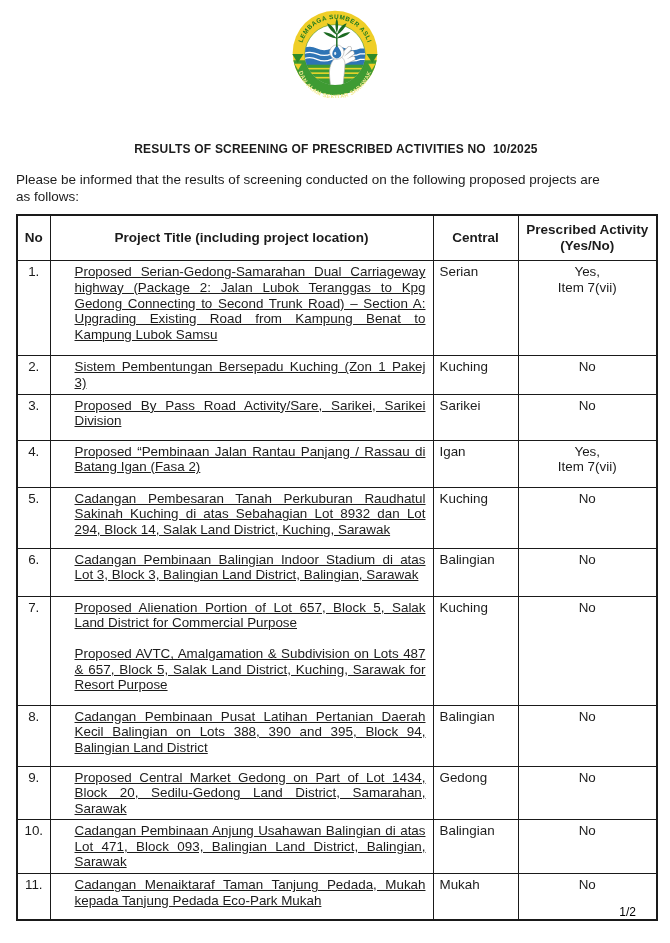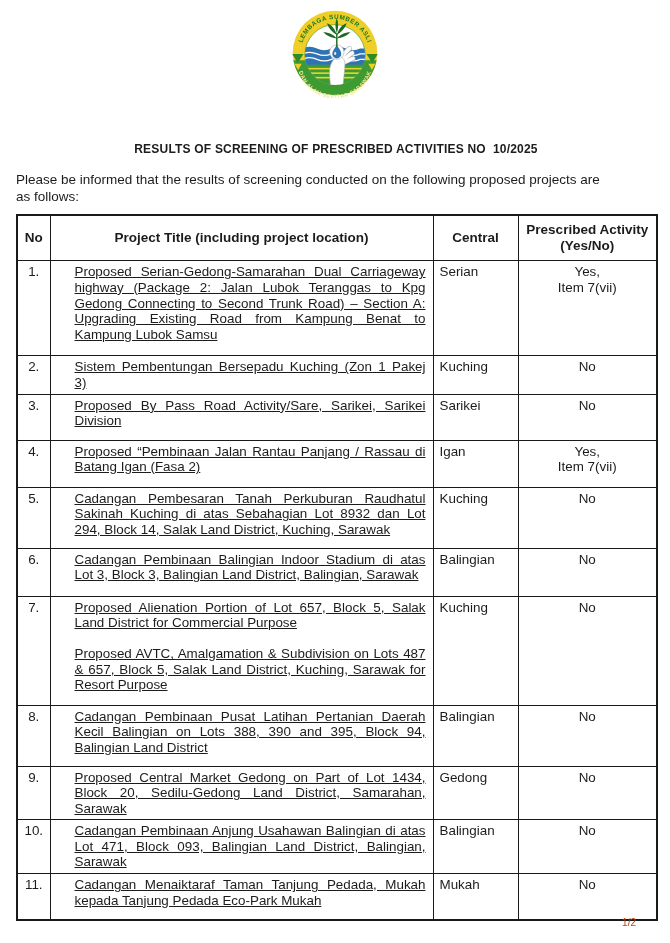--- a/index.html
+++ b/index.html
@@ -50,21 +50,21 @@
   tbody tr:nth-child(5){height:61px;}
   tbody tr:nth-child(6){height:48px;}
   tbody tr:nth-child(7){height:109px;}
   tbody tr:nth-child(8){height:61px;}
   tbody tr:nth-child(9){height:49px;}
   tbody tr:nth-child(10){height:31px;}
   tbody tr:nth-child(11){height:46px;}
 
   .page-number{
     position:absolute;top:905px;right:34px;
-    font-size:10px;color:#c2410c;margin-top:12px;
+    font-size:12px;color:#000000;
   }
 </style>
 </head>
 <body>
 
 <div class="page">
 
   <div class="logo-wrap">
     <svg viewBox="0 0 100 100" aria-hidden="true">
       <defs>

